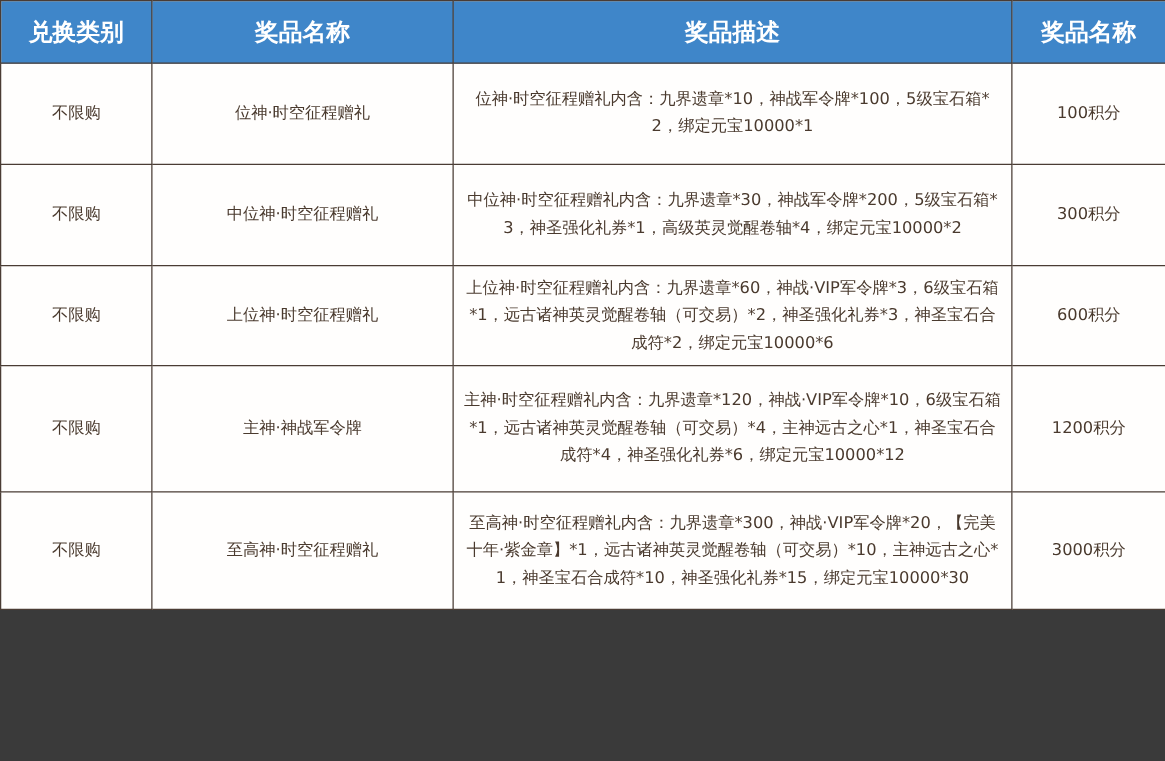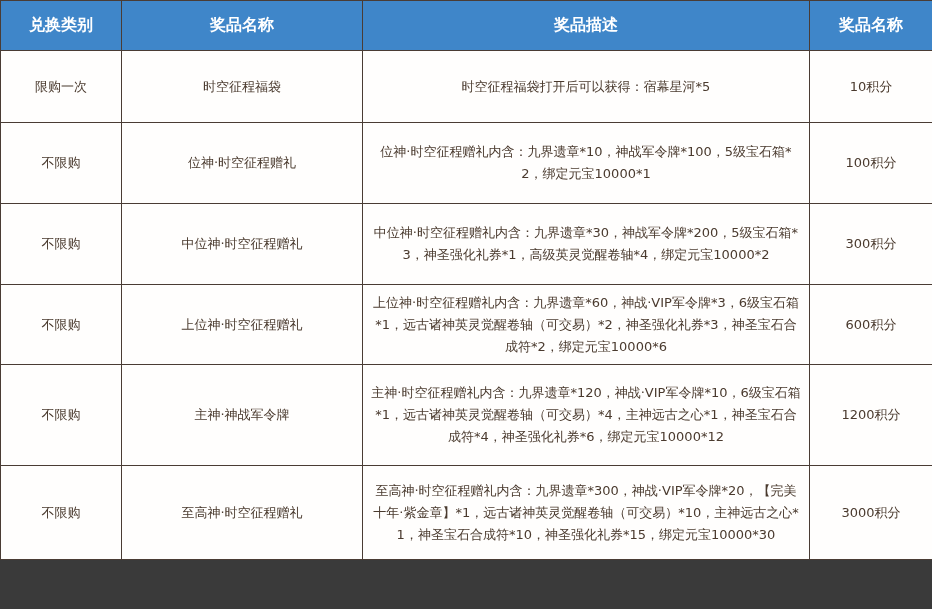--- a/index.html
+++ b/index.html
@@ -28,21 +28,21 @@
       border: 1.5px solid #4a3c34;
       text-align: center;
       vertical-align: middle;
       padding: 0 8px;
       box-sizing: border-box;
     }
     table.rewards th {
       background: #3f86c9;
       color: #ffffff;
       font-weight: bold;
-      font-size: 16px;
+      font-size: 19px;
       height: 50px;
     }
     table.rewards td {
       background: #fffefd;
       color: #4a3a2e;
       font-size: 13px;
       line-height: 22px;
     }
     td.desc {
       padding: 0 10px;
@@ -67,26 +67,20 @@
   </colgroup>
   <thead>
     <tr>
       <th>兑换类别</th>
       <th>奖品名称</th>
       <th>奖品描述</th>
       <th>奖品名称</th>
     </tr>
   </thead>
   <tbody>
-    <tr class="r1">
-      <td>限购一次</td>
-      <td>时空征程福袋</td>
-      <td class="desc">时空征程福袋打开后可以获得：宿幕星河*5</td>
-      <td>10积分</td>
-    </tr>
     <tr class="r2">
       <td>不限购</td>
       <td>位神·时空征程赠礼</td>
       <td class="desc">位神·时空征程赠礼内含：九界遗章*10，神战军令牌*100，5级宝石箱*2，绑定元宝10000*1</td>
       <td>100积分</td>
     </tr>
     <tr class="r3">
       <td>不限购</td>
       <td>中位神·时空征程赠礼</td>
       <td class="desc">中位神·时空征程赠礼内含：九界遗章*30，神战军令牌*200，5级宝石箱*3，神圣强化礼券*1，高级英灵觉醒卷轴*4，绑定元宝10000*2</td>

